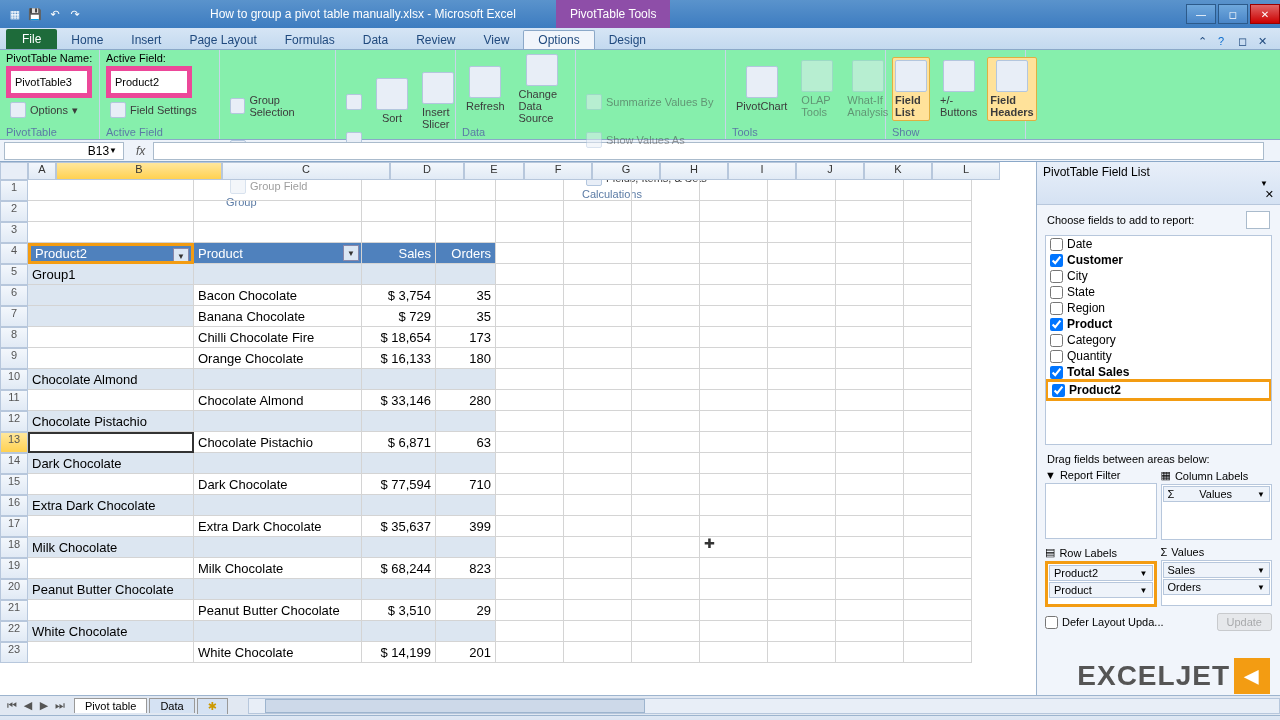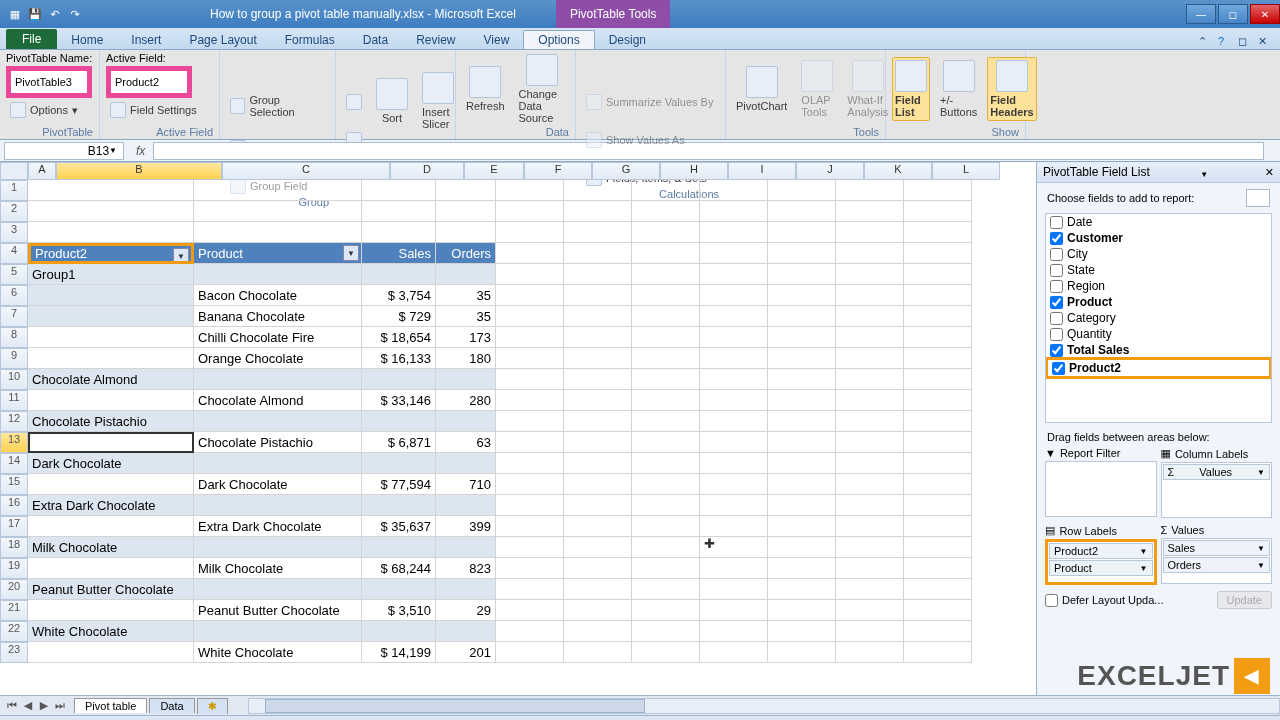--- a/index.html
+++ b/index.html
@@ -17,23 +17,23 @@
 
 
 .tabs { height: 22px; background: linear-gradient(#d6e5f5, #c3d9ef); display: flex; align-items: flex-end; border-bottom: 1px solid #8ba8c8; }
 .tab { padding: 2px 14px; font-size: 12px; color: #1f497d; cursor: pointer; }
 .tab.file { background: #1e6b3a; color: #fff; border-radius: 2px 2px 0 0; margin-left: 6px; padding: 3px 16px; }
 .tab.active { background: #f1f5fb; border: 1px solid #8ba8c8; border-bottom: none; border-radius: 2px 2px 0 0; }
 .tabs .rh { margin-left: auto; display: flex; gap: 6px; padding-right: 8px; align-items: center; }
 .rh-icon { width: 14px; height: 14px; font-size: 11px; color: #1f497d; }
 
 
-.ribbon { height: 90px; background: #e5e5e5; display: flex; border-bottom: 1px solid #8ba8c8; }
+.ribbon { height: 90px; background: #86efac; display: flex; border-bottom: 1px solid #8ba8c8; }
 .rgrp { border-right: 1px solid #c7d5e8; padding: 2px 6px 0 6px; display: flex; flex-direction: column; justify-content: space-between; }
-.rgrp-label { text-align: right; font-size: 11px; color: #5b7ba5; padding-bottom: 1px; }
+.rgrp-label { text-align: left; font-size: 11px; color: #5b7ba5; padding-bottom: 1px; }
 .rgrp-body { flex: 1; display: flex; align-items: center; gap: 6px; }
 .rbtn { display: flex; flex-direction: column; align-items: center; font-size: 11px; color: #3b3b3b; padding: 2px 4px; }
 .rbtn .ico { width: 32px; height: 32px; background: #e8eef7; border: 1px solid #b3c6de; border-radius: 2px; margin-bottom: 2px; }
 .rbtn.small { flex-direction: row; gap: 4px; }
 .rbtn.small .ico { width: 16px; height: 16px; margin: 0; }
 .small-stack { display: flex; flex-direction: column; gap: 18px; margin-top: 40px; }
 .ptname-input { width: 86px; height: 32px; border: 5px solid #ec4899; background: #fff; padding: 0 4px; font-size: 11px; }
 .highlight-toggle { background: #ffe29a; border: 1px solid #e0b040; border-radius: 2px; padding: 2px; font-weight: bold; }
 
 
@@ -60,21 +60,21 @@
 .cR { width: 68px; }
 .pthdr { background: #4f81bd; color: #fff; font-weight: normal; font-size: 13px; position: relative; }
 .pthdr .dd { position: absolute; right: 2px; top: 2px; width: 16px; height: 16px; background: #dbe7f4; border: 1px solid #88a; display: flex; align-items: center; justify-content: center; font-size: 8px; color: #333; }
 .groupcell { background: #dce6f1; font-weight: normal; }
 .subcell { background: #dce6f1; }
 .selected-cell { border: 2px solid #333; background: #fff; }
 .highlight-cell { border: 3px solid #f39c12; }
 
 
 .fieldlist { width: 244px; border-left: 1px solid #9db4ce; background: #f1f5fb; display: flex; flex-direction: column; }
-.fl-title { background: linear-gradient(#e8eff9, #d5e2f3); padding: 3px 6px; font-size: 12px; display: flex; align-items: flex-end; border-bottom: 1px solid #b7c7dc; }
+.fl-title { background: linear-gradient(#e8eff9, #d5e2f3); padding: 3px 6px; font-size: 12px; display: flex; align-items: flex-start; border-bottom: 1px solid #b7c7dc; flex-direction: column; }
 .fl-title .close { margin-left: auto; font-size: 11px; }
 .fl-sub { padding: 6px 10px; font-size: 11px; display: flex; align-items: center; justify-content: space-between; }
 .fl-sub .gear { width: 24px; height: 18px; border: 1px solid #abc; background: #fff; }
 .fields { margin: 0 8px; border: 1px solid #b7c7dc; background: #fff; height: 210px; overflow: auto; }
 .field-item { display: flex; align-items: center; padding: 1px 4px; font-size: 12px; gap: 4px; }
 .field-item input { margin: 0; }
 .field-item.bold { font-weight: bold; }
 .field-highlight { border: 3px solid #f39c12; margin: -1px; }
 
 .drag-label { font-size: 11px; padding: 8px 10px 2px 10px; }

